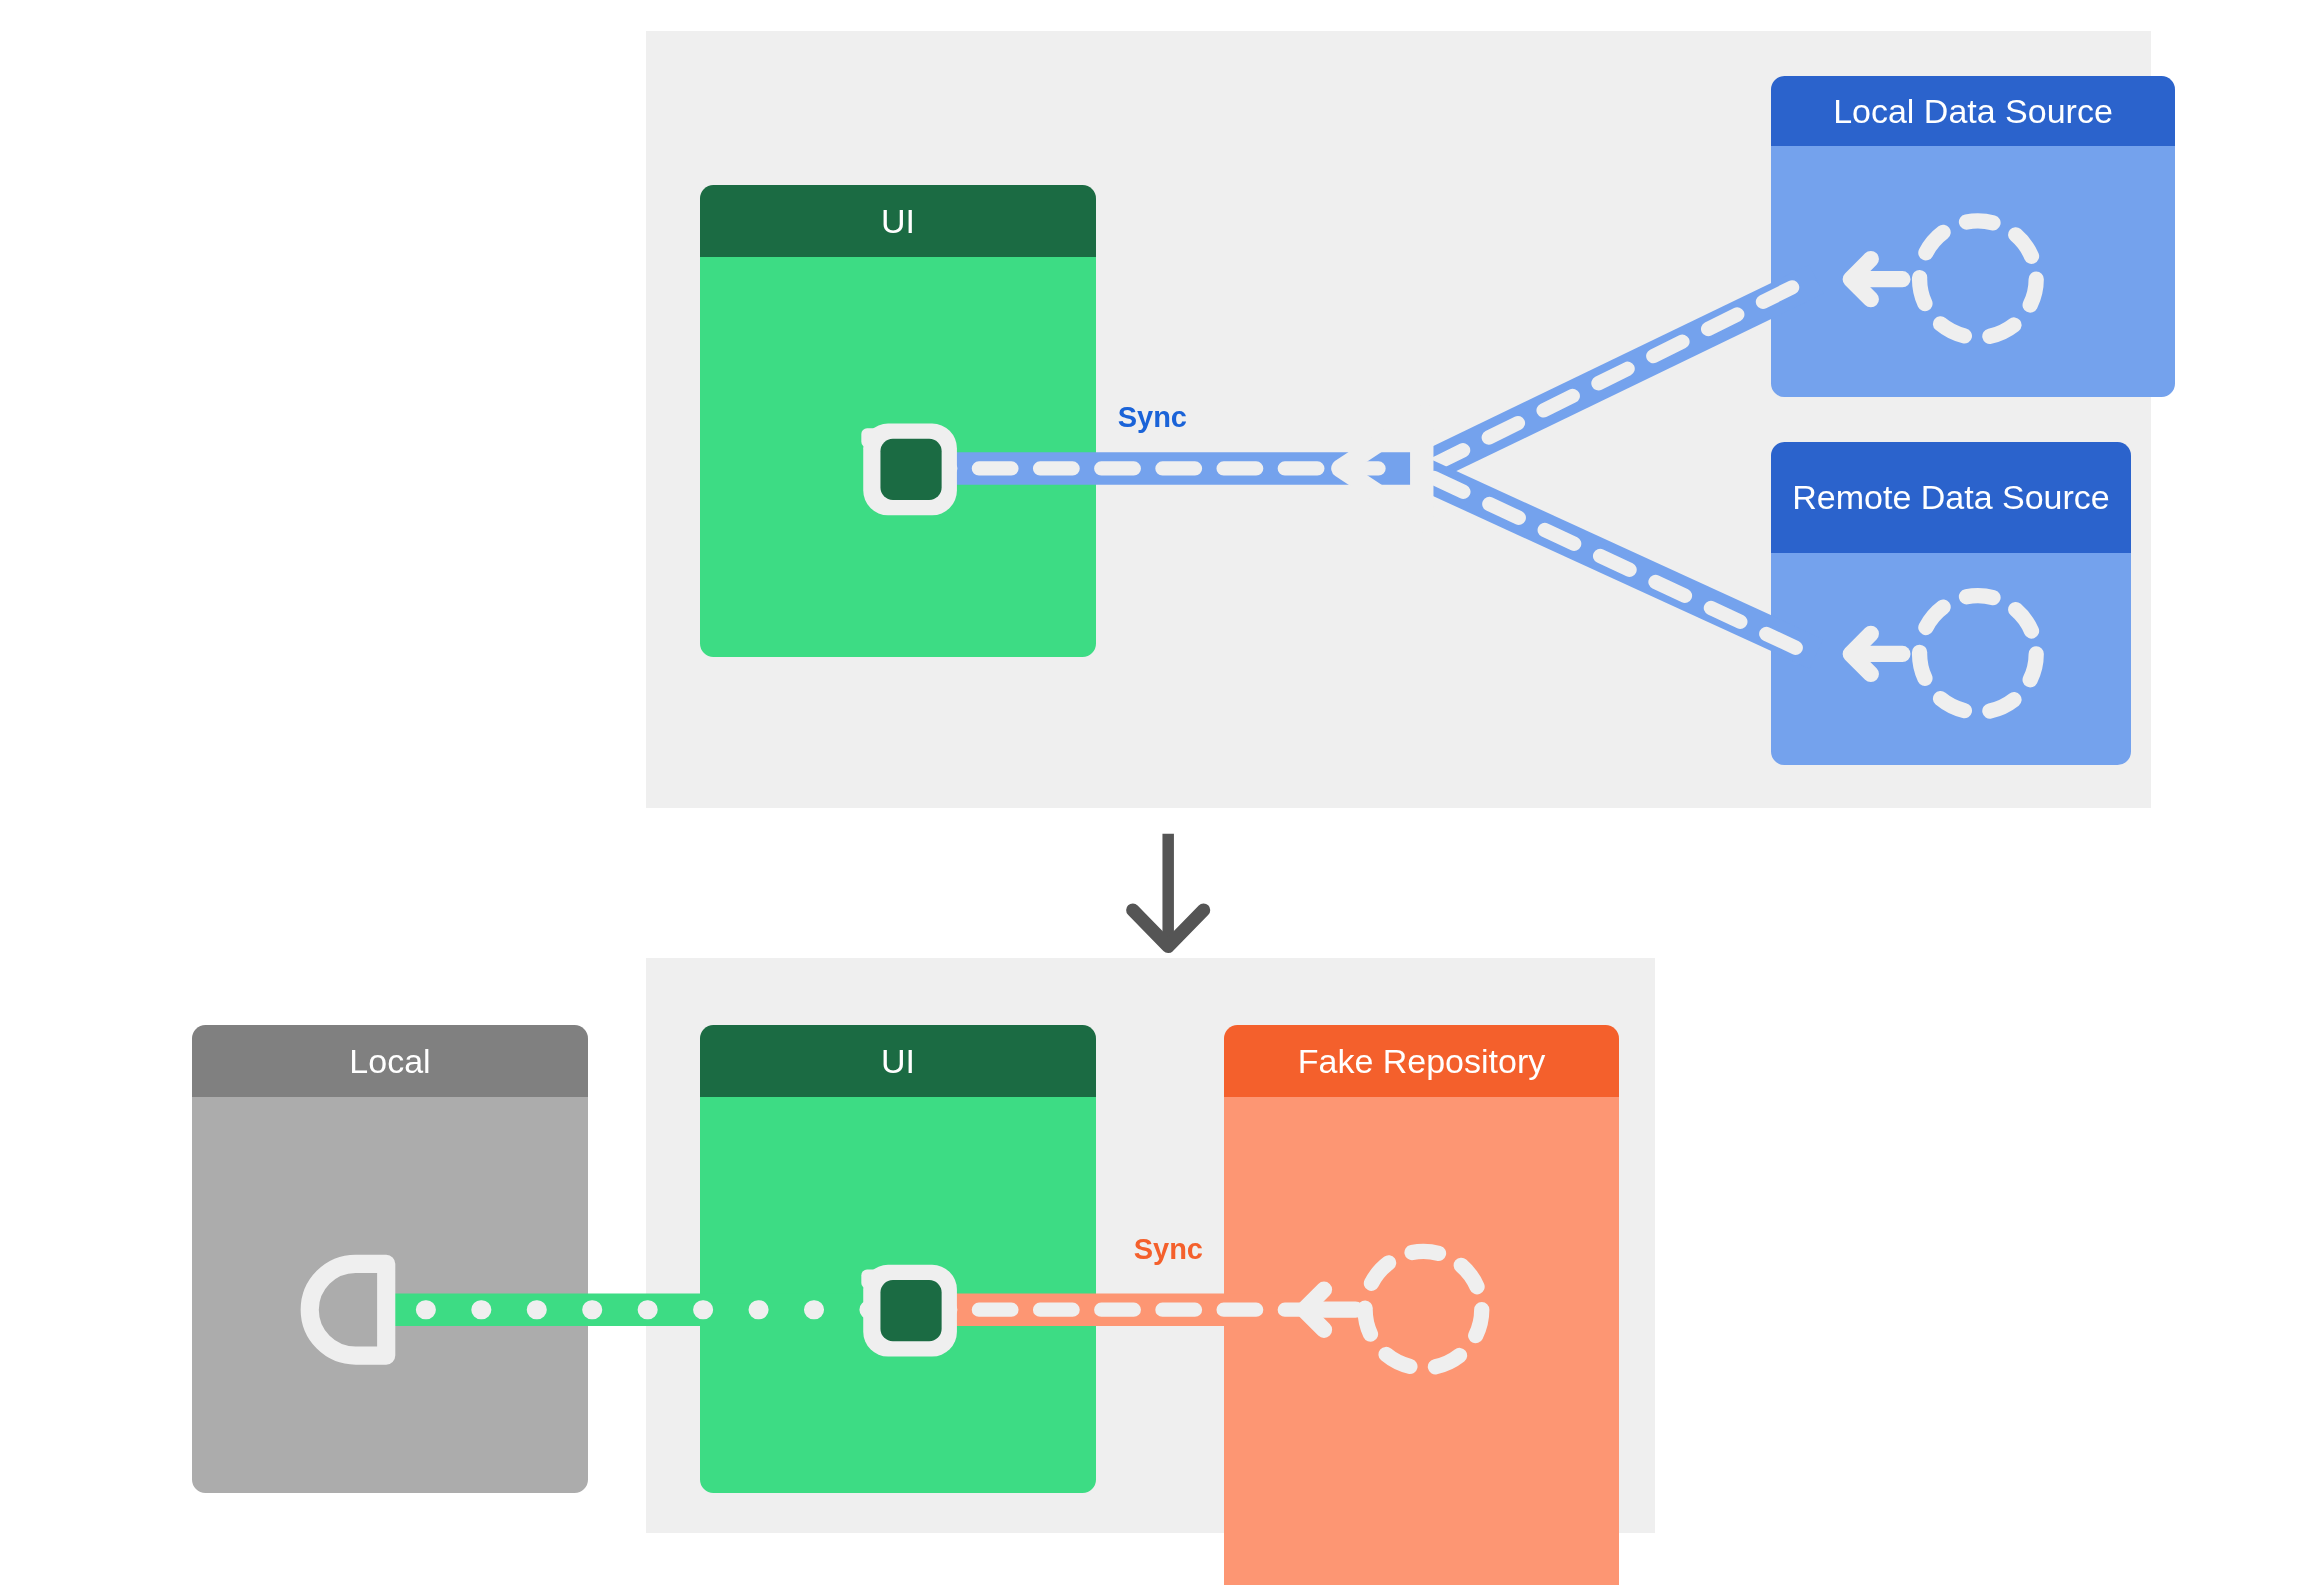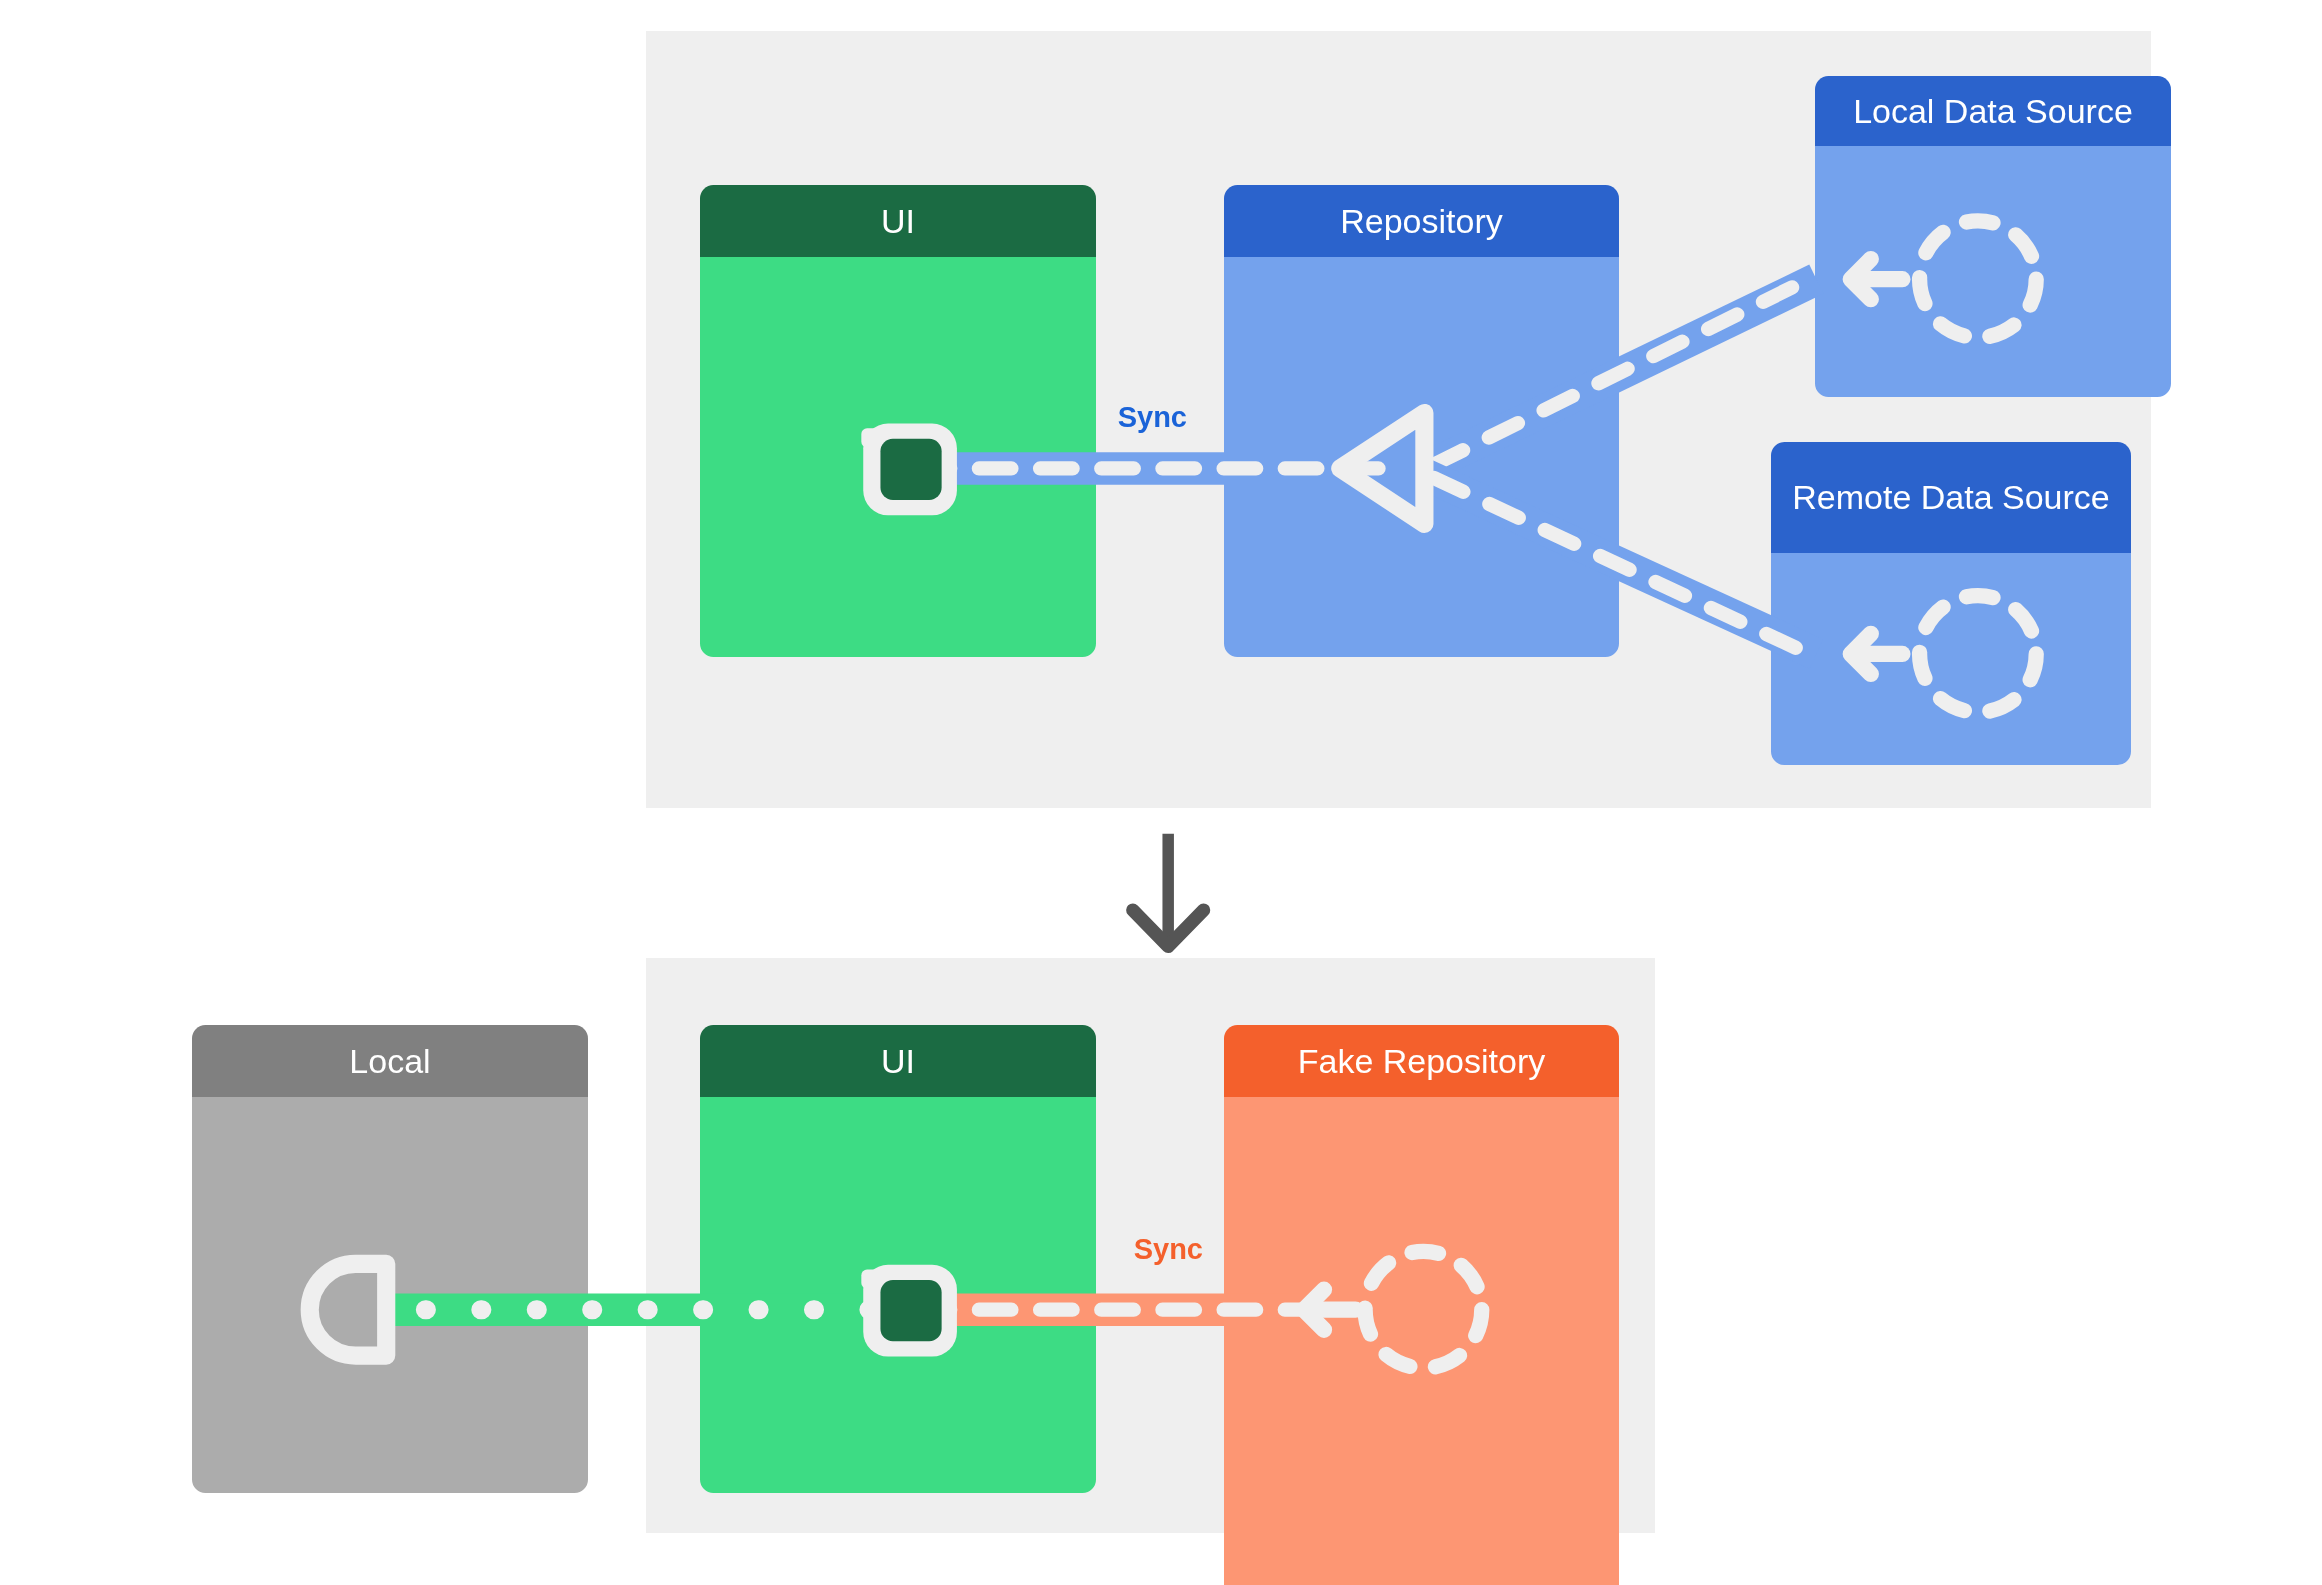--- a/index.html
+++ b/index.html
@@ -98,28 +98,22 @@
 
   <div class="panel" style="left:646px; top:31px; width:1505px; height:777px;"></div>
 
   <div class="card c-ui" style="left:700px; top:185px; width:396px; height:472px;">
     <div class="card-inner">
       <div class="card-header" style="height:72px;">UI</div>
       <div class="card-body"></div>
     </div>
   </div>
 
-  <div class="card c-repo" style="left:1224px; top:185px; width:395px; height:472px;">
-    <div class="card-inner">
-      <div class="card-header" style="height:72px;">Repository</div>
-      <div class="card-body"></div>
-    </div>
-  </div>
-
-  <div class="card c-ds" style="left:1771px; top:76px; width:356px; height:321px;margin-left:44px;">
+
+  <div class="card c-ds" style="left:1771px; top:76px; width:404px; height:321px;">
     <div class="card-inner">
       <div class="card-header" style="height:70px;">Local Data Source</div>
       <div class="card-body"></div>
     </div>
   </div>
 
   <div class="card c-ds" style="left:1771px; top:442px; width:360px; height:323px;">
     <div class="card-inner">
       <div class="card-header" style="height:111px; flex-direction:column;">Remote Data Source</div>
       <div class="card-body"></div>

